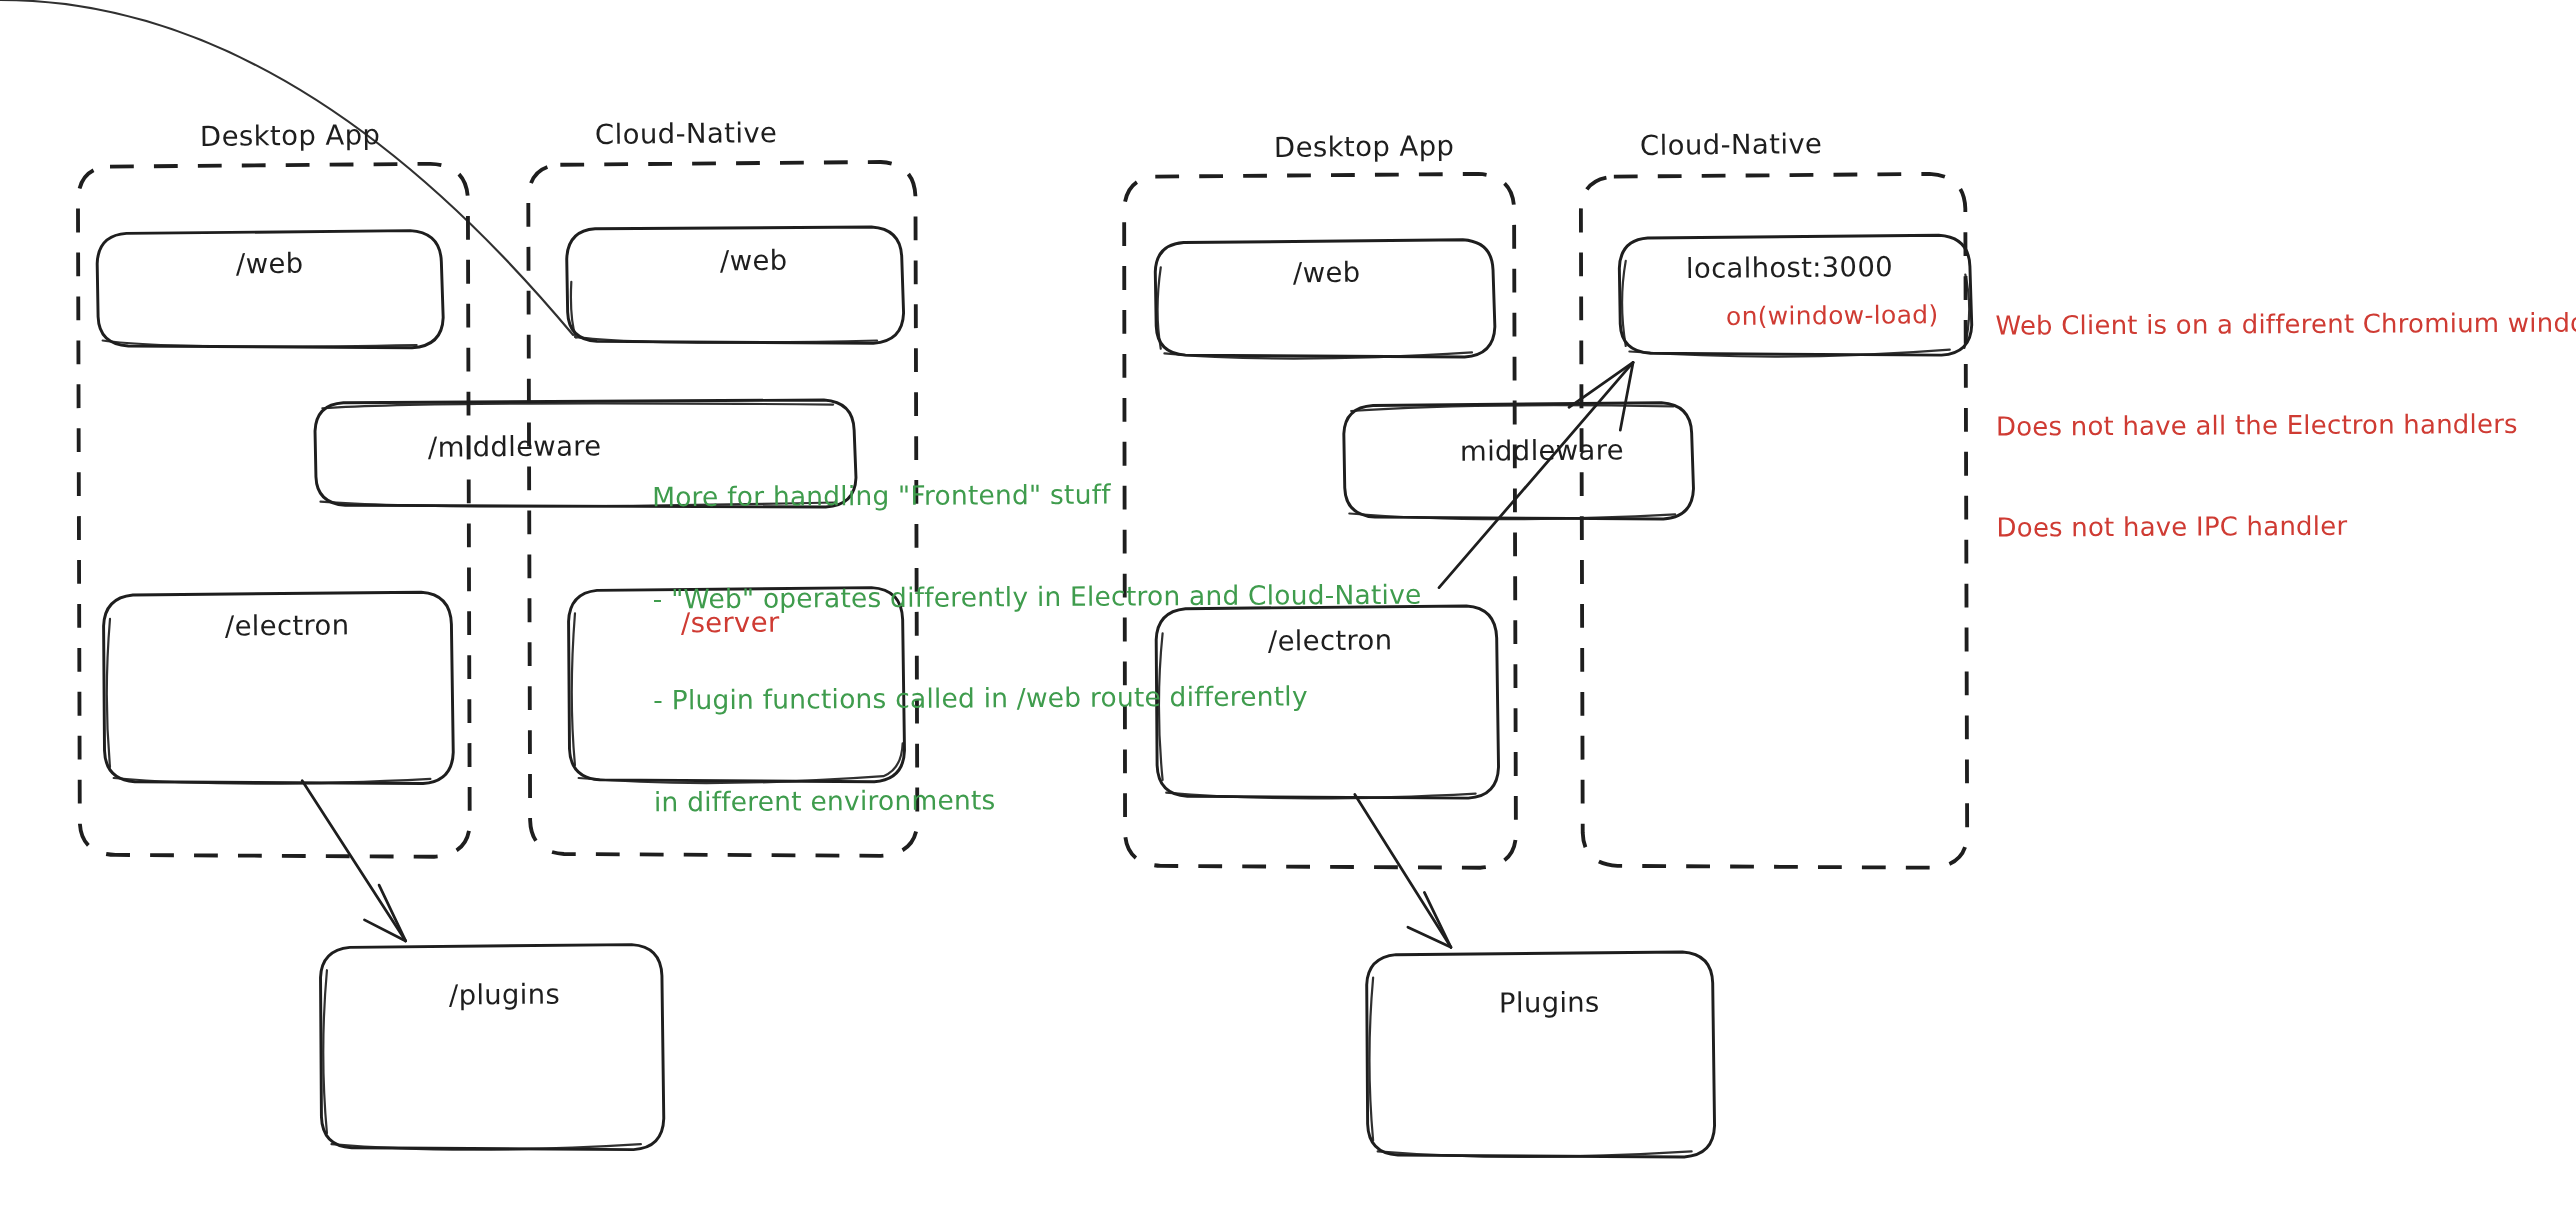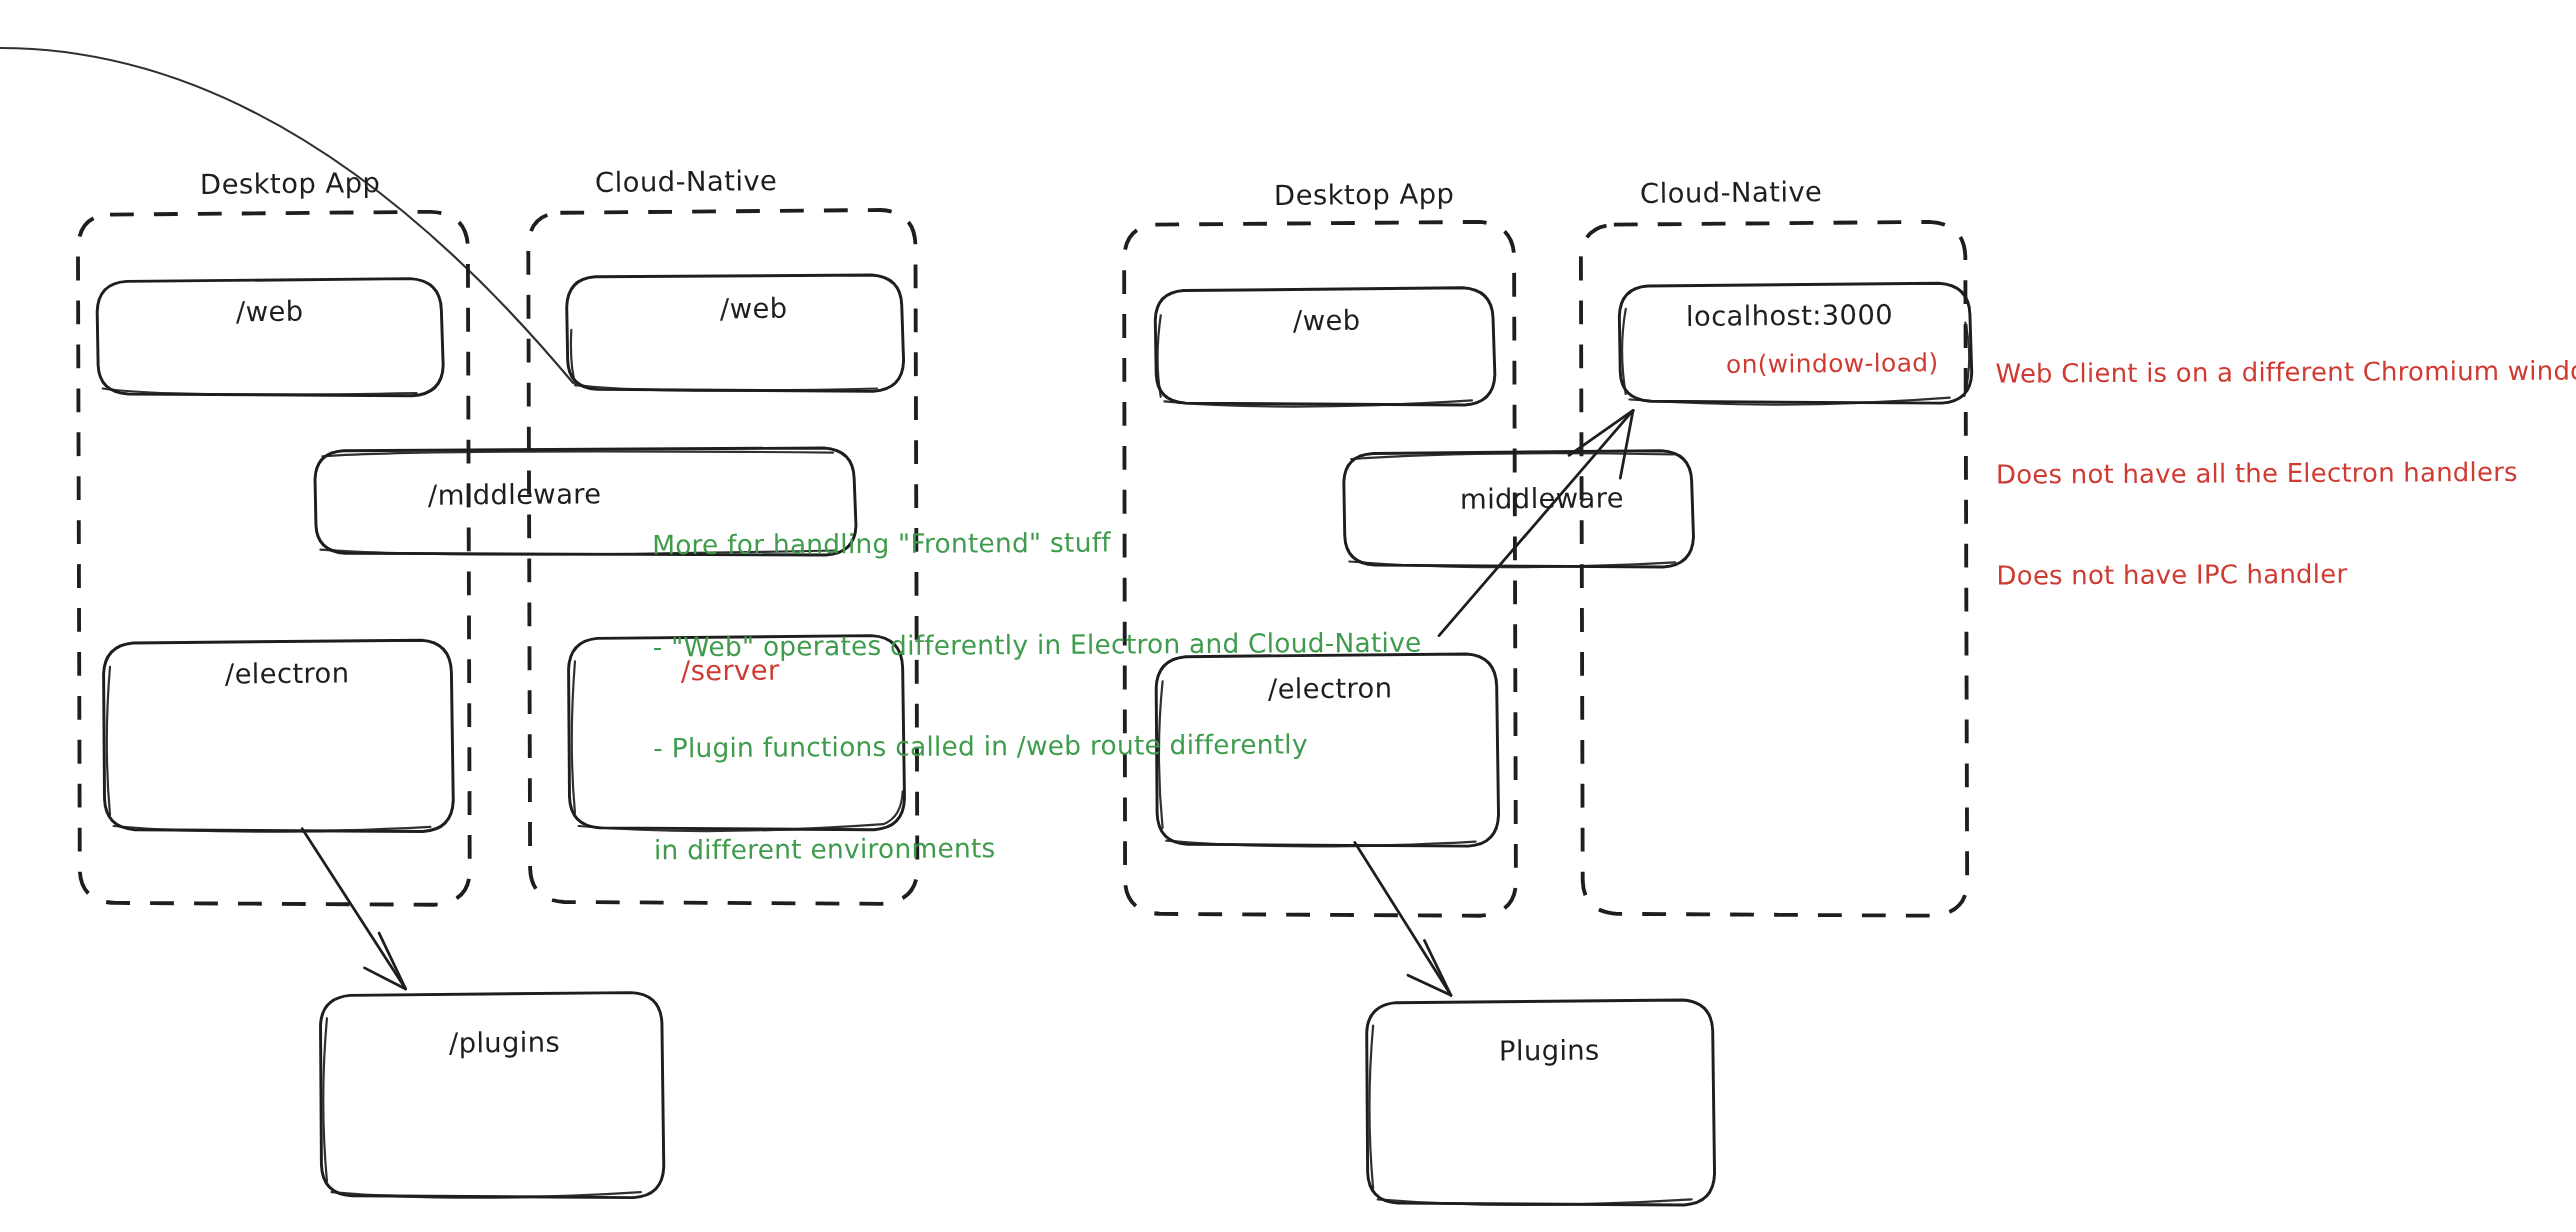--- a/index.html
+++ b/index.html
@@ -1,21 +1,21 @@
 <!DOCTYPE html>
 <html style="font-size:14.6px"><head>
 <meta charset="utf-8">
 <style>
   html,body{margin:0;padding:0;background:#ffffff;}
   body{
     width:2576px;height:1232px;position:relative;overflow:hidden;
     font-family:"DejaVu Sans","Liberation Sans",sans-serif;
     -webkit-font-smoothing:antialiased;
   }
-  #canvas{position:absolute;inset:0;margin-top:48px;}
+  #canvas{position:absolute;inset:0;}
   svg.layer{position:absolute;left:0;top:0;width:2576px;height:1232px;overflow:visible;}
   .txt{position:absolute;white-space:pre;line-height:1.32;}
 
   
   .group-caption{
     font-size:27.5px;color:#1e1e1e;letter-spacing:0.4px;
     transform:rotate(-0.6deg);
   }
   
   .node-label{

